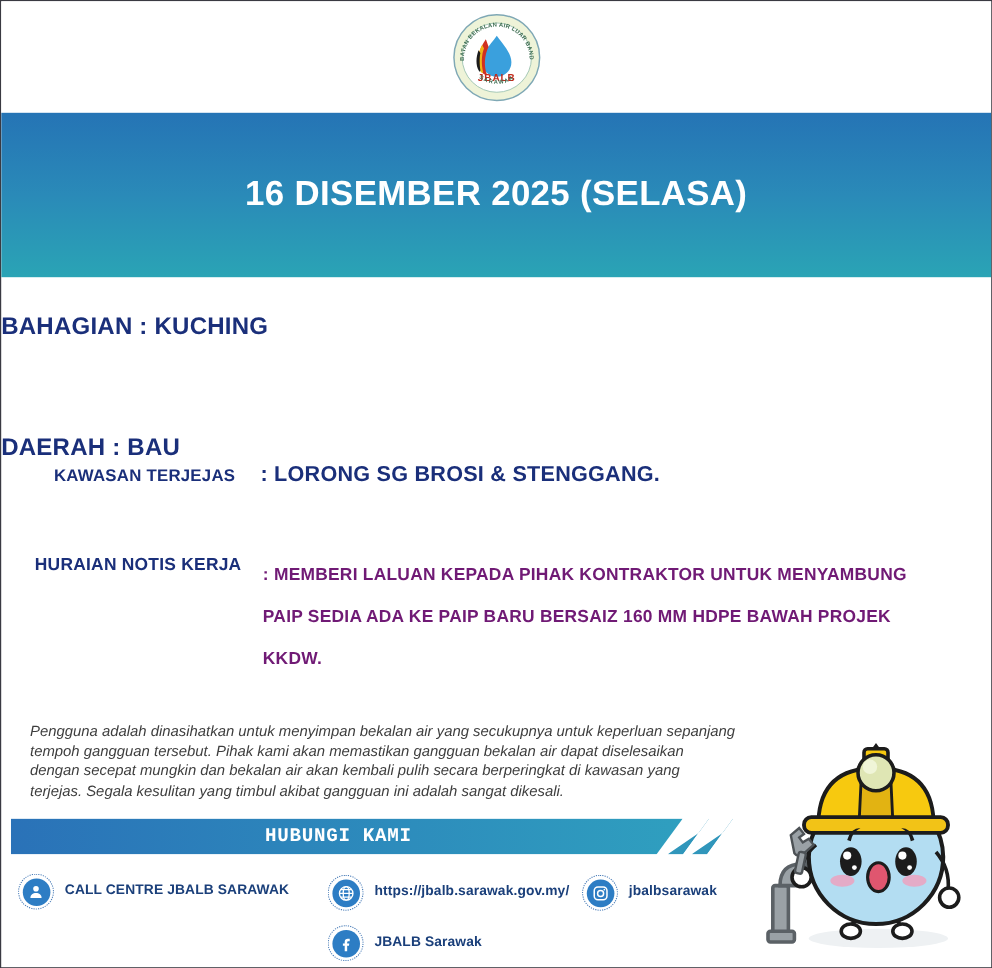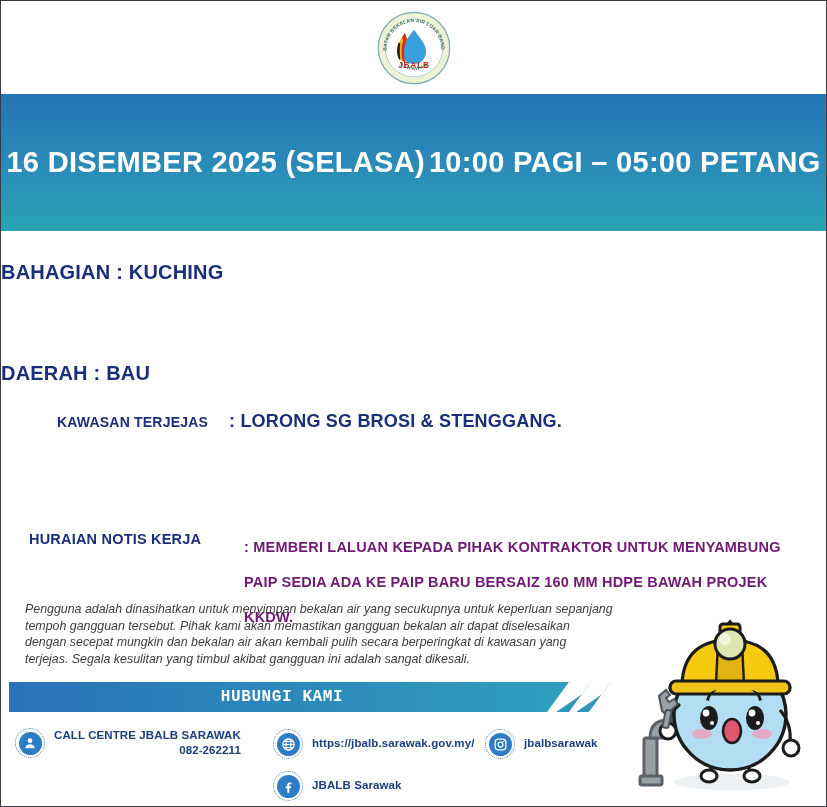--- a/index.html
+++ b/index.html
@@ -71,45 +71,43 @@
   }
   .division-item {
     color: #1a2f7a;
     font-size: 20px;
     font-weight: bold;
     letter-spacing: 0.2px;
   }
 
   .row-area {
     display: flex;
-    margin-top: 26px;
-    padding-left: 56px;
+    padding-left: 44px;
     align-items: baseline;
   }
   .label-area {
     color: #1a2f7a;
     font-size: 14px;
     font-weight: bold;
     width: 172px;
     flex: 0 0 172px;
     letter-spacing: 0.2px;
   }
   .value-area {
     color: #1a2f7a;
     font-size: 18px;
     font-weight: bold;
     letter-spacing: 0.2px;
   }
 
   .row-desc {
     display: flex;
-    margin-top: 98px;
+    margin-top: 56px;
     padding-left: 28px;
     align-items: flex-start;
-    gap: 25px;
   }
   .label-desc {
     color: #1a2f7a;
     font-size: 14.5px;
     font-weight: bold;
     width: 190px;
     flex: 0 0 190px;
     padding-top: 1px;
     letter-spacing: 0.2px;
   }
@@ -232,21 +230,20 @@
       <path id="arcBot" d="M 20 58 A 32 32 0 0 0 80 58" fill="none"></path>
       <text font-size="6.2" font-weight="bold" fill="#3b6b4f" font-family="Liberation Sans, sans-serif" letter-spacing="1.4">
         <textPath href="#arcBot" startOffset="50%" text-anchor="middle">SARAWAK</textPath>
       </text>
     </svg>
   </div>
 
 
   <div class="date-banner">
     <div class="date-line">16 DISEMBER 2025 (SELASA)</div>
-    <div class="date-line">10:00 PAGI – 05:00 PETANG</div>
   </div>
 
   <div class="body-zone">
 
     <div class="row-division">
       <div class="division-item">BAHAGIAN : KUCHING</div>
       <div class="division-item">DAERAH : BAU</div>
     </div>
 
     <div class="row-area">
@@ -280,21 +277,20 @@
       <div class="cicon">
         <div class="disc">
           <svg width="14" height="14" viewBox="0 0 24 24" fill="#ffffff">
             <circle cx="12" cy="8" r="4"></circle>
             <path d="M4 21c0-4.4 3.6-7 8-7s8 2.6 8 7z"></path>
           </svg>
         </div>
       </div>
       <div class="ctext">
         <span>CALL CENTRE JBALB SARAWAK</span>
-        <span class="l2">082-262211</span>
       </div>
     </div>
 
     <div class="contact-item c-web">
       <div class="cicon">
         <div class="disc">
           <svg width="15" height="15" viewBox="0 0 24 24" fill="none" stroke="#ffffff" stroke-width="1.8">
             <circle cx="12" cy="12" r="9"></circle>
             <ellipse cx="12" cy="12" rx="4" ry="9"></ellipse>
             <line x1="3" y1="12" x2="21" y2="12"></line>

